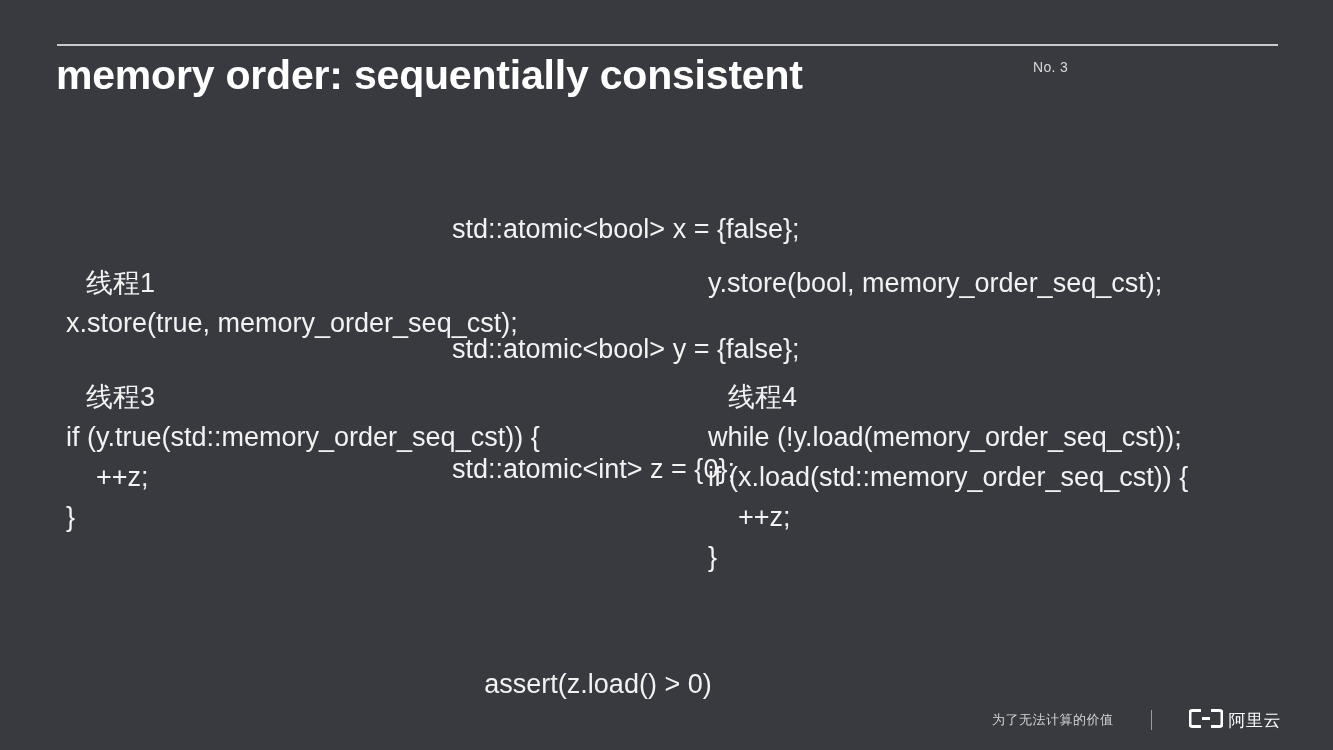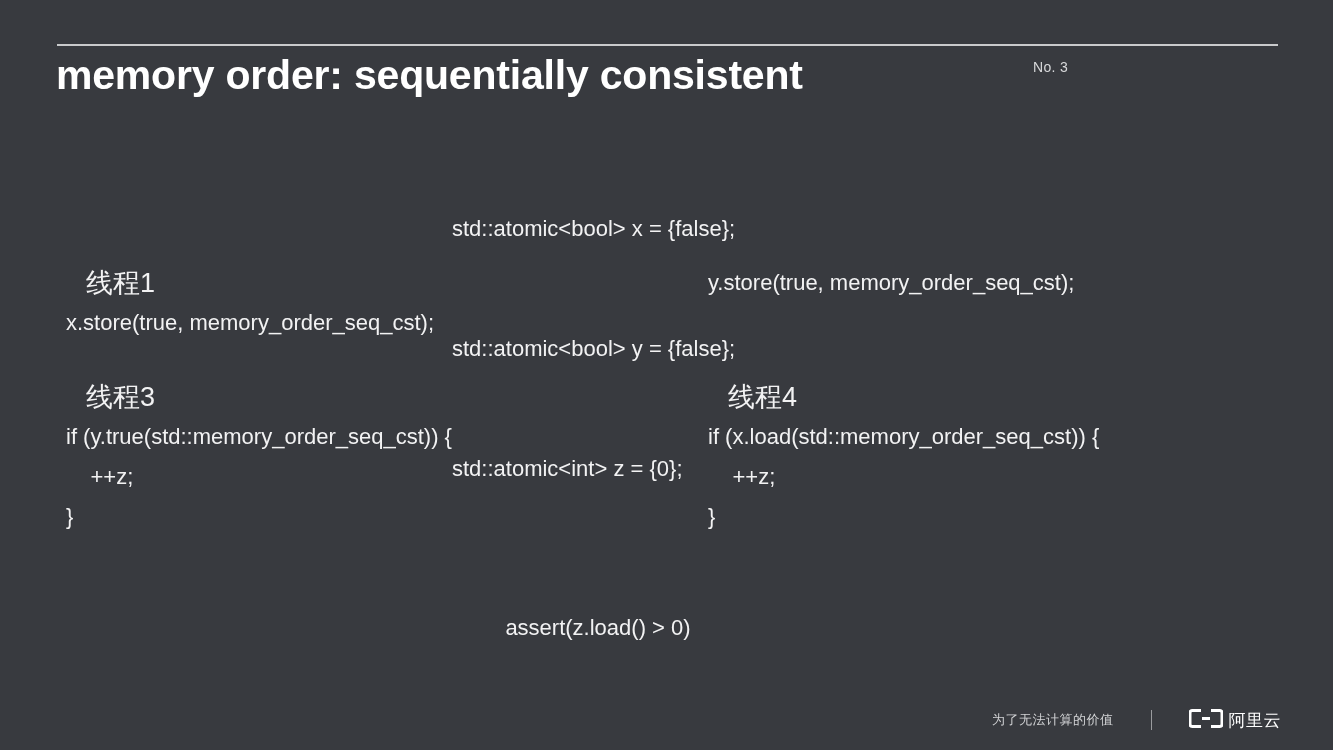--- a/index.html
+++ b/index.html
@@ -50,21 +50,21 @@
     font-size: 14px;
     color: #d8d9db;
     letter-spacing: 0.3px;
     white-space: nowrap;
   }
 
   
   .code {
     color: #f2f2f3;
     font-family: "Liberation Sans", sans-serif;
-    font-size: 22px;
+    font-size: 27px;
     line-height: 40px;
     white-space: pre;
   }
 
   
   .declarations {
     position: absolute;
     left: 452px;
     top: 129px;
   }
@@ -102,21 +102,21 @@
     margin-left: 20px;
   }
   .thread-block .code-line {
     display: block;
   }
 
   
   .assert-line {
     position: absolute;
     left: 0;
-    top: 608px;
+    top: 664px;
     width: 1196px;
     text-align: center;
   }
   .assert-line .code {
     display: inline-block;
   }
 
   
   .slide-footer {
     position: absolute;
@@ -183,25 +183,26 @@
       <span class="code code-line">if (y.true(std::memory_order_seq_cst)) {</span>
       <span class="code code-line">    ++z;</span>
       <span class="code code-line">}</span>
     </div>
 
   </div>
 
   <div class="thread-col right">
 
     <div class="thread-block row-top">
-      <span class="code code-line">y.store(true, memory_order_seq_cst);</span>
+      <span class="code code-line">y.store(bool, memory_order_seq_cst);</span>
     </div>
 
     <div class="thread-block row-bottom">
       <span class="thread-label">线程4</span>
+      <span class="code code-line">while (!y.load(memory_order_seq_cst));</span>
       <span class="code code-line">if (x.load(std::memory_order_seq_cst)) {</span>
       <span class="code code-line">    ++z;</span>
       <span class="code code-line">}</span>
     </div>
 
   </div>
 </div>
 
 <div class="assert-line">
   <span class="code">assert(z.load() &gt; 0)</span>

